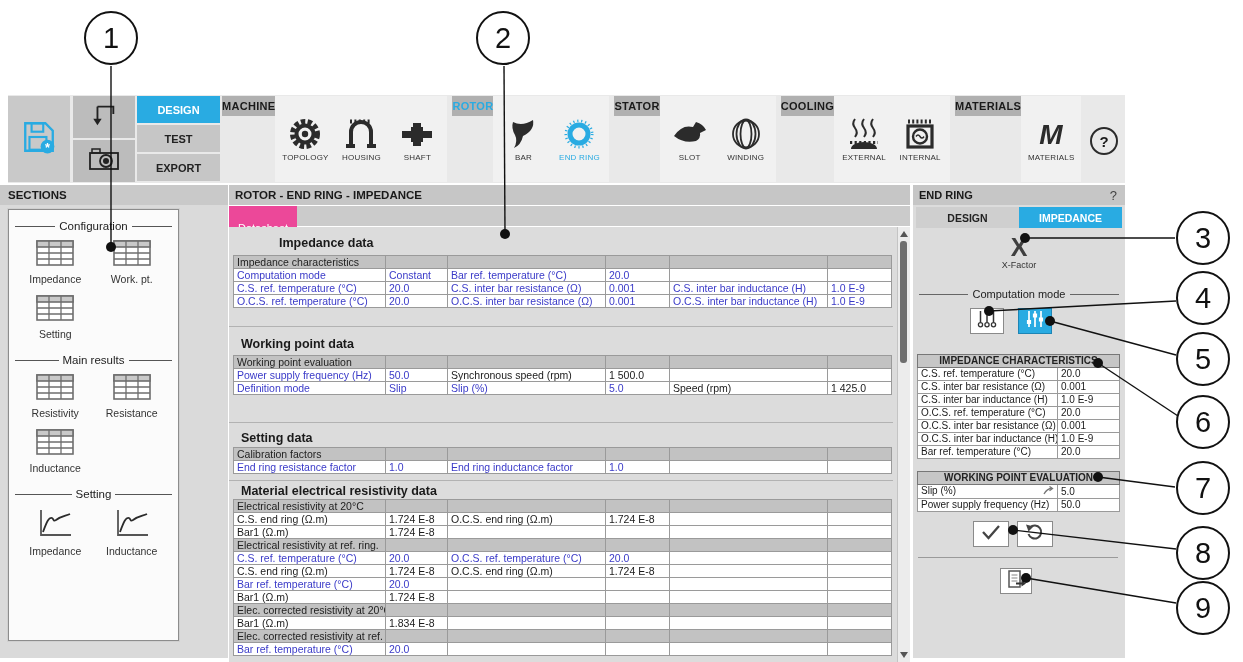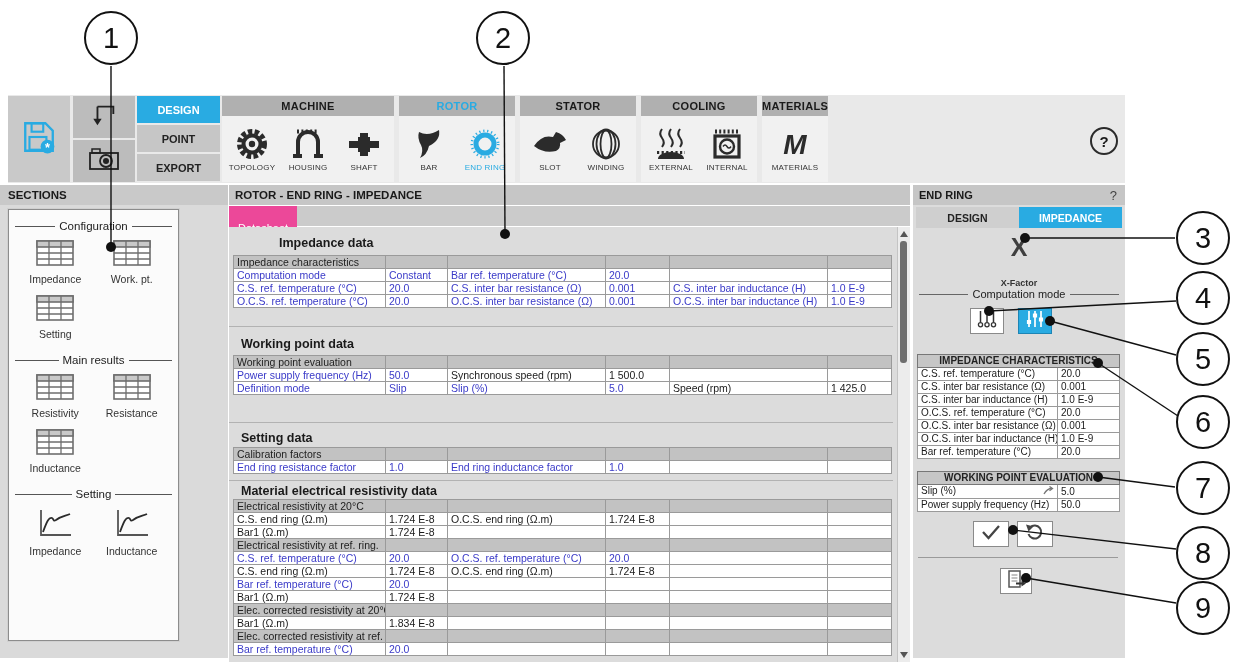--- a/index.html
+++ b/index.html
@@ -9,21 +9,21 @@
 
   
   #toolbar{left:8px;top:95px;width:1117px;height:88px;background:#e9e9e9;}
   #save-btn{left:0;top:1px;width:62px;height:86px;background:#c9c9c9;display:flex;align-items:center;justify-content:center;cursor:pointer;}
   #arrow-btn,#camera-btn{left:65px;width:62px;height:42px;background:#bcbcbc;display:flex;align-items:center;justify-content:center;cursor:pointer;}
   #arrow-btn{top:1px;} #camera-btn{top:45px;}
   .mode-tab{left:129px;width:83px;height:27px;display:flex;align-items:center;justify-content:center;
             font-size:11px;font-weight:bold;background:#c6c6c6;color:#222;cursor:pointer;}
   .mode-tab.active{background:#29ABE2;color:#fff;}
   #toolbar-groups{left:214px;top:1px;height:86px;display:flex;}
-  .tb-group{margin-right:5px;display:flex;flex-direction:column;}
+  .tb-group{margin-right:5px;display:flex;flex-direction:row;}
   .tb-group-title{height:20px;background:#b0b0b0;color:#1a1a1a;font-size:11px;font-weight:bold;
                   display:flex;align-items:center;justify-content:center;letter-spacing:.3px;}
   .tb-group.active .tb-group-title{color:#29ABE2;}
   .tb-items{flex:1;background:#f1f1f1;display:flex;align-items:center;justify-content:center;padding:0 2px;}
   .tb-item{width:56px;display:flex;flex-direction:column;align-items:center;cursor:pointer;}
   .tb-item .icon{height:36px;display:flex;align-items:center;justify-content:center;}
   .tb-item-label{font-size:8px;color:#333;margin-top:1px;letter-spacing:.2px;}
   .tb-item.active .tb-item-label{color:#29ABE2;}
   #help-btn{left:1082px;top:32px;width:24px;height:24px;border:2px solid #2b2b2b;border-radius:50%;
             display:flex;align-items:center;justify-content:center;font-size:15px;font-weight:bold;cursor:pointer;background:transparent;}
@@ -67,21 +67,21 @@
   #panel-region{left:913px;top:185px;width:212px;height:473px;background:#dcdcdc;}
   #panel-title{left:0;top:0;width:100%;height:20px;background:#c6c6c6;display:flex;align-items:center;
                justify-content:space-between;padding:0 8px 0 6px;box-sizing:border-box;font-size:11px;font-weight:bold;}
   #panel-help{font-weight:normal;font-size:13px;color:#444;cursor:pointer;}
   #panel-tabs{left:3px;top:22px;width:206px;height:21px;display:flex;}
   .p-tab{flex:1;display:flex;align-items:center;justify-content:center;font-size:10.5px;font-weight:bold;
          background:#cfcfcf;color:#222;cursor:pointer;}
   .p-tab.active{background:#29ABE2;color:#fff;}
   #xfactor{left:0;top:50px;width:100%;text-align:center;}
   #xfactor-symbol{font-size:25px;font-weight:bold;color:#3f3f3f;line-height:24px;}
-  #xfactor-label{font-size:9px;color:#333;margin-top:19px;font-weight:bold;}
+  #xfactor-label{font-size:9px;color:#333;margin-top:1px;}
   #comp-label-row{left:6px;top:103px;width:200px;display:flex;align-items:center;}
   #comp-label-row .ln{flex:1;height:1px;background:#666;}
   #comp-label-row .txt{padding:0 5px;font-size:11px;color:#222;}
   .comp-btn{top:123px;width:34px;height:26px;display:flex;align-items:center;justify-content:center;cursor:pointer;box-sizing:border-box;}
   #comp-btn-manual{left:57px;background:#fff;border:1px solid #8a8a8a;}
   #comp-btn-auto{left:105px;background:#29ABE2;border:1px solid #1d85b5;}
   .p-table{position:absolute;left:4px;width:202px;border-collapse:collapse;table-layout:fixed;background:#fff;}
   .p-table td{border:1px solid #9a9a9a;font-size:10px;line-height:12px;height:12px;padding:0 3px;
               overflow:hidden;white-space:nowrap;background:#fff;color:#1a1a1a;}
   .p-table tr.ttl td{background:#c6c6c6;text-align:center;font-weight:bold;font-size:10px;color:#222;border:1px solid #777;}
@@ -131,21 +131,21 @@
       <span class="icon">
         <svg width="34" height="28" viewBox="0 0 34 28">
             <rect x="3" y="8" width="28" height="16" fill="none" stroke="#222" stroke-width="1.8"></rect>
             <rect x="5" y="4" width="8" height="4" fill="none" stroke="#222" stroke-width="1.5"></rect>
             <circle cx="19" cy="16" r="6" fill="none" stroke="#222" stroke-width="1.8"></circle>
             <circle cx="19" cy="16" r="3" fill="#222"></circle>
           </svg>
       </span>
     </div>
     <div class="mode-tab active abs" style="top:1px;">DESIGN</div>
-    <div class="mode-tab abs" style="top:30px;">POINT</div>
+    <div class="mode-tab abs" style="top:30px;">TEST</div>
     <div class="mode-tab abs" style="top:59px;">EXPORT</div>
     <div id="toolbar-groups" class="abs">
         <div class="tb-group">
           <div class="tb-group-title">MACHINE</div>
           <div class="tb-items">
             <div class="tb-item">
               <span class="icon">
                 <svg width="34" height="34" viewBox="0 0 34 34">
                   <circle cx="17" cy="17" r="12.5" fill="none" stroke="#2b2b2b" stroke-width="5" stroke-dasharray="4.4,2.4"></circle>
                   <circle cx="17" cy="17" r="8.5" fill="none" stroke="#2b2b2b" stroke-width="4"></circle>

